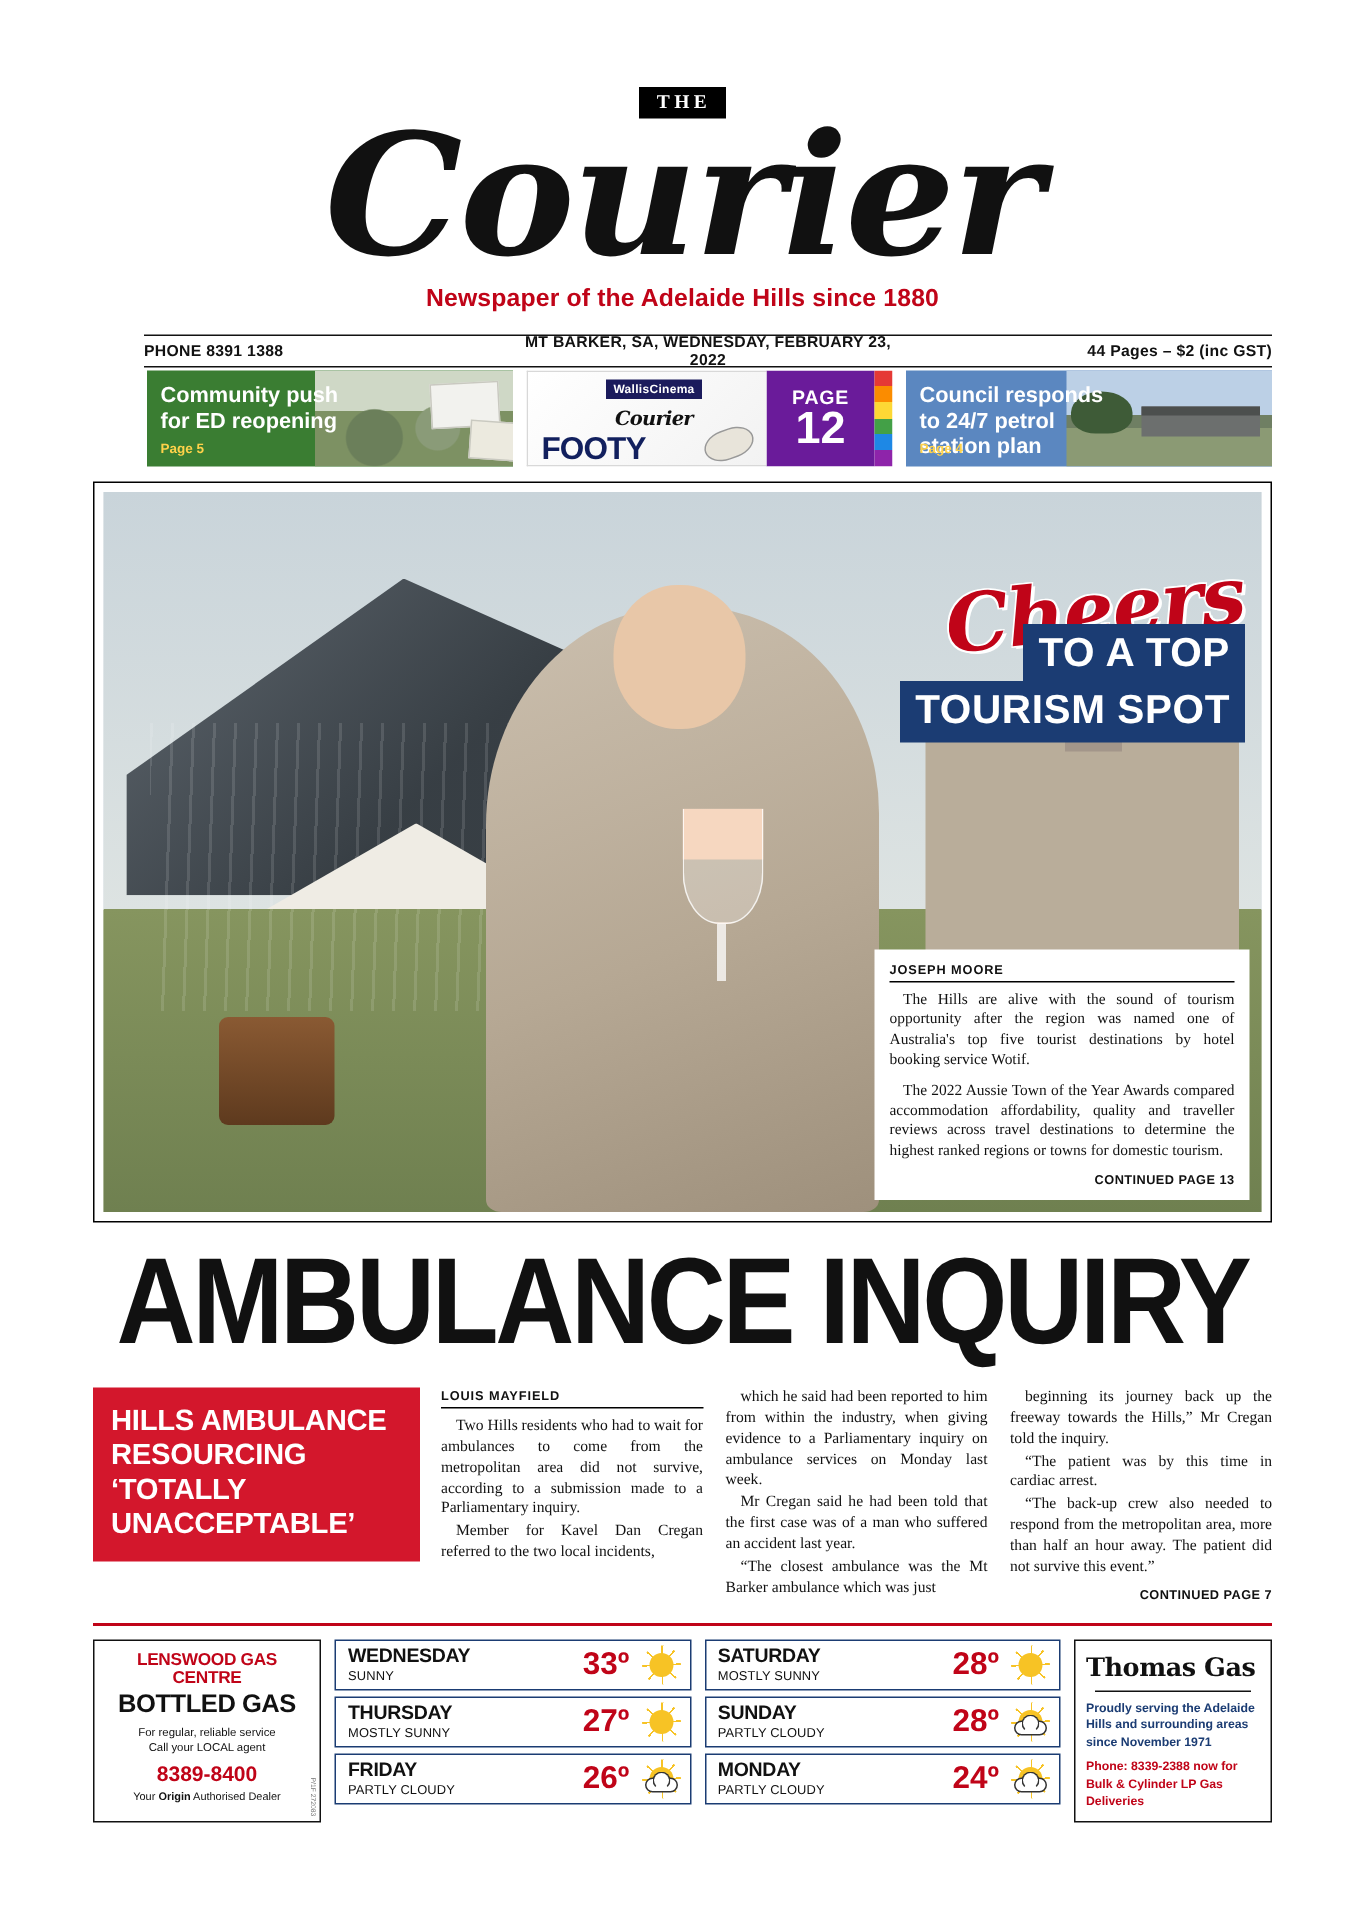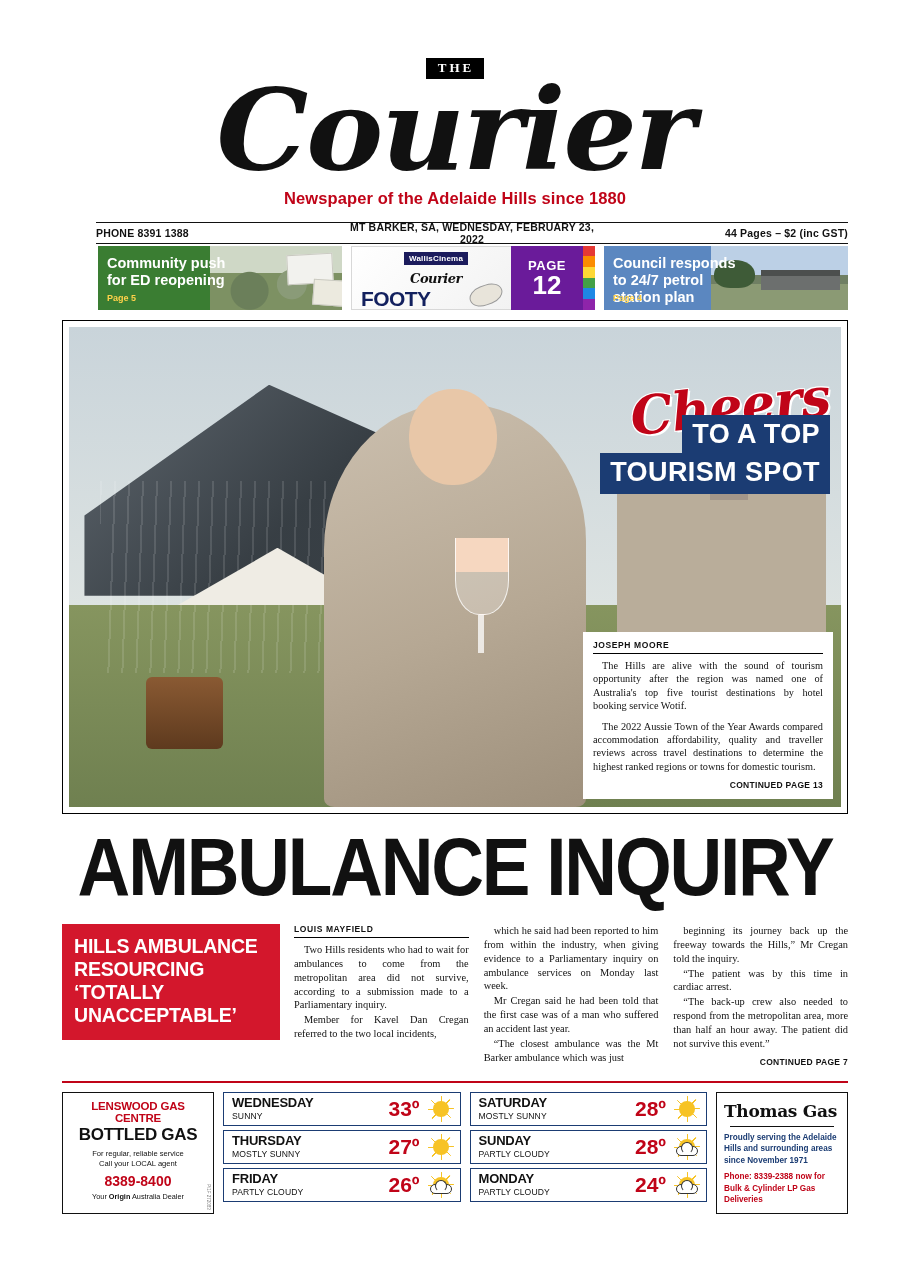--- a/index.html
+++ b/index.html
@@ -125,21 +125,21 @@
     position:absolute; right:8px; bottom:4px; width:34px; height:20px;
     background:#e8e4da; border:1.5px solid #999; border-radius:50%/60%;
     transform:rotate(-20deg);
   }
   .footy-page {
     width:72px; background:#6a1b9a; color:#fff;
     display:flex; flex-direction:column; align-items:center; justify-content:center;
     font-weight:bold;
   }
   .footy-page .p-word { font-size:13px; letter-spacing:0.5px; }
-  .footy-page .p-num { font-size:26px; line-height:0.95; }
+  .footy-page .p-num { font-size:30px; line-height:0.95; }
   .footy-rainbow {
     width:12px;
     background:linear-gradient(#e53935 0 16%,#fb8c00 16% 33%,#fdd835 33% 50%,#43a047 50% 66%,#1e88e5 66% 83%,#8e24aa 83% 100%);
   }
 
   
   .mainphoto-wrap {
     margin:10px 62px 0 62px; border:1px solid #000; padding:6px;
     background:#fff;
   }
@@ -452,21 +452,21 @@
 
   <div class="bottombar">
 
     <div class="ad-box">
       <div class="lens">LENSWOOD GAS CENTRE</div>
       <div class="bottled">BOTTLED GAS</div>
       <div class="small">For regular, reliable service</div>
       <div class="small" style="margin-top:0">Call your LOCAL agent</div>
       <div class="phone">8389-8400</div>
       <div class="origin">
-        <span>Your </span><b>Origin</b><span> Australia Dealer</span>
+        <span>Your </span><b>Origin</b><span> Authorised Dealer</span>
       </div>
       <div class="vert">P/1F 272083</div>
     </div>
 
     <div class="weather-col">
       <div class="wrow">
         <div class="wday">
           <div class="d">WEDNESDAY</div>
           <div class="c">SUNNY</div>
         </div>

